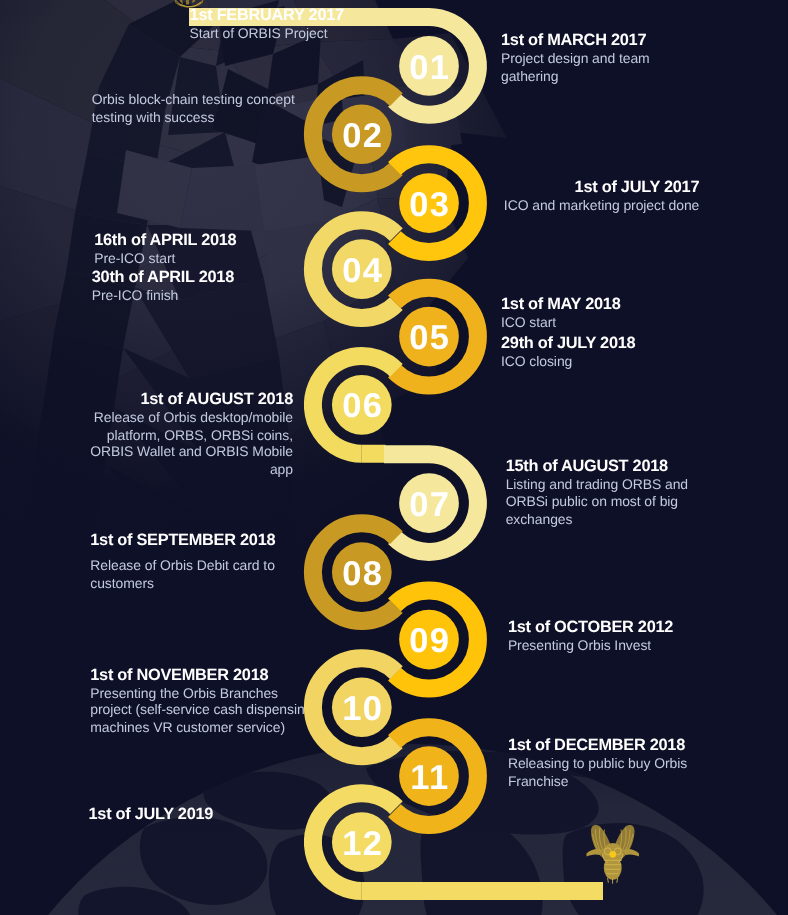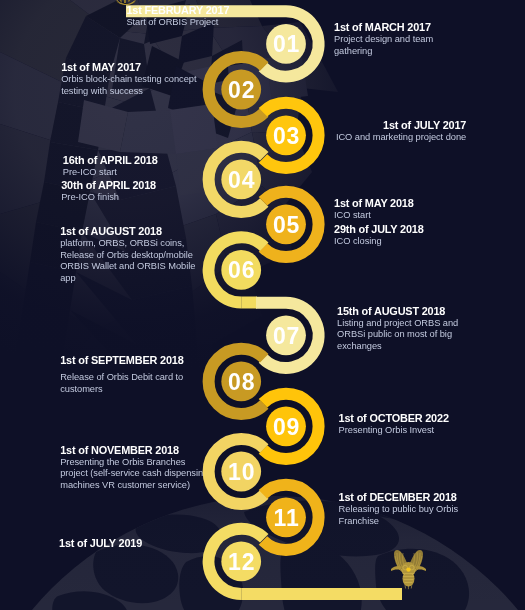--- a/index.html
+++ b/index.html
@@ -164,21 +164,20 @@
         </div>
       </div>
       <div class="blk" style="left: 334px; top: 21.2px;">
         <div class="t">1st of MARCH 2017</div>
         <div class="d">
           <div>Project design and team</div>
           <div>gathering</div>
         </div>
       </div>
       <div class="blk" style="left: 61.2px; top: 61.2px;">
-        <div class="t">1st of MAY 2017</div>
         <div class="d">
           <div>Orbis block-chain testing concept</div>
           <div>testing with success</div>
         </div>
       </div>
       <div class="blk" style="left: 335.9px; top: 119.3px; text-align: right;">
         <div class="t">1st of JULY 2017</div>
         <div class="d">
           <div>ICO and marketing project done</div>
         </div>
@@ -200,46 +199,46 @@
         <div class="d">
           <div>ICO start</div>
         </div>
       </div>
       <div class="blk" style="left: 334px; top: 222.5px;">
         <div class="t">29th of JULY 2018</div>
         <div class="d">
           <div>ICO closing</div>
         </div>
       </div>
-      <div class="blk" style="left: 60.2px; top: 225px;">
+      <div class="blk" style="left: 60.2px; top: 260px; text-align: right;">
         <div class="t">1st of AUGUST 2018</div>
         <div class="d">
+          <div>Release of Orbis desktop/mobile</div>
           <div>platform, ORBS, ORBSi  coins,</div>
-          <div>Release of Orbis desktop/mobile</div>
           <div>ORBIS Wallet and ORBIS Mobile</div>
           <div>app</div>
         </div>
       </div>
       <div class="blk" style="left: 337.1px; top: 304.6px;">
         <div class="t">15th of AUGUST 2018</div>
         <div class="d">
-          <div>Listing and project ORBS and</div>
+          <div>Listing and trading ORBS and</div>
           <div>ORBSi public on most of big</div>
           <div>exchanges</div>
         </div>
       </div>
       <div class="blk" style="left: 60.2px; top: 353.5px;">
         <div class="t">1st of SEPTEMBER 2018</div>
         <div class="d" style="margin-top: 5.7px;">
           <div>Release of Orbis Debit card to</div>
           <div>customers</div>
         </div>
       </div>
       <div class="blk" style="left: 338.6px; top: 412.3px;">
-        <div class="t">1st of OCTOBER 2022</div>
+        <div class="t">1st of OCTOBER 2012</div>
         <div class="d">
           <div>Presenting Orbis Invest</div>
         </div>
       </div>
       <div class="blk" style="left: 60.2px; top: 443.5px;">
         <div class="t">1st of NOVEMBER 2018</div>
         <div class="d">
           <div>Presenting the Orbis Branches</div>
           <div>project (self-service cash dispensing</div>
           <div>machines VR customer service)</div>

